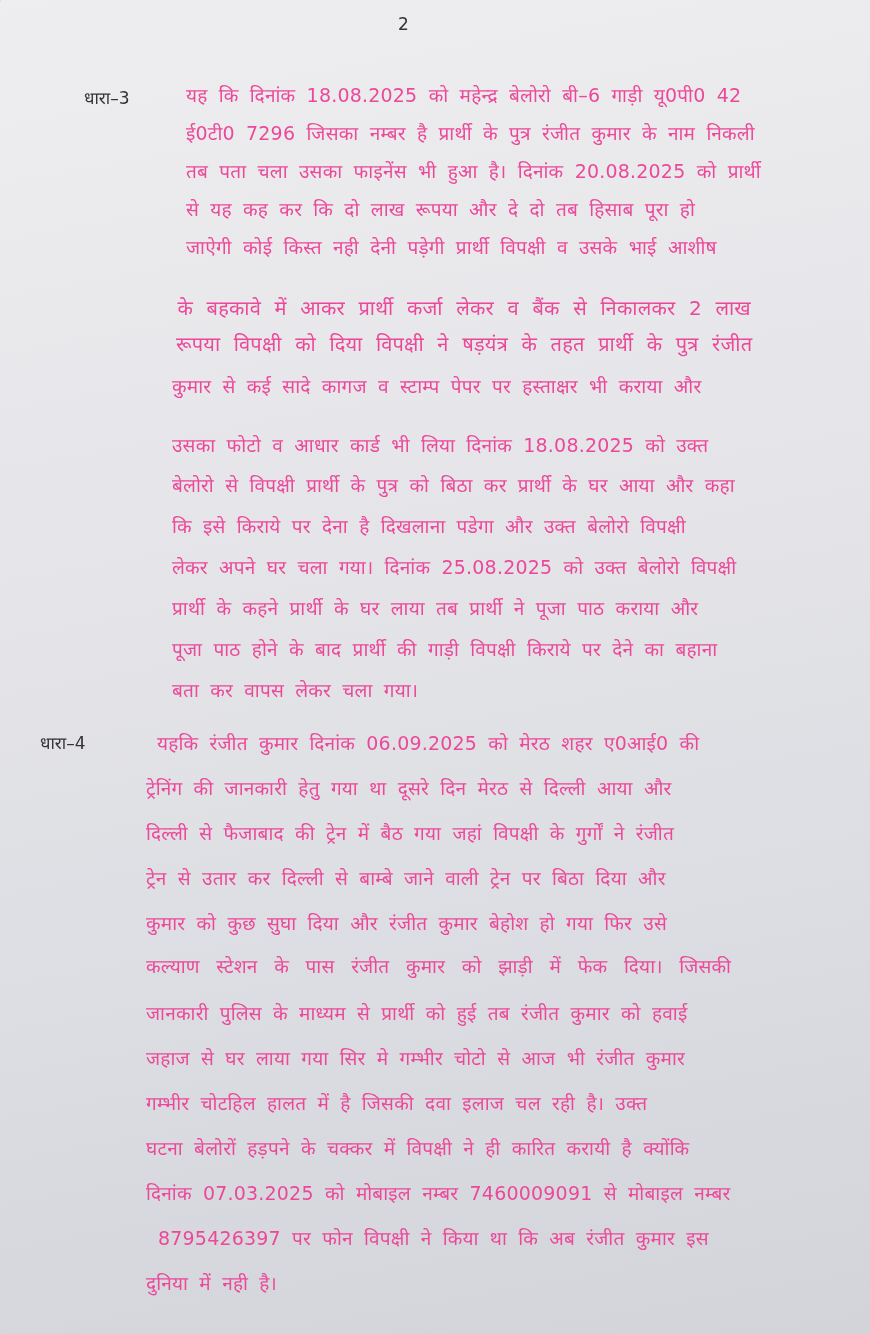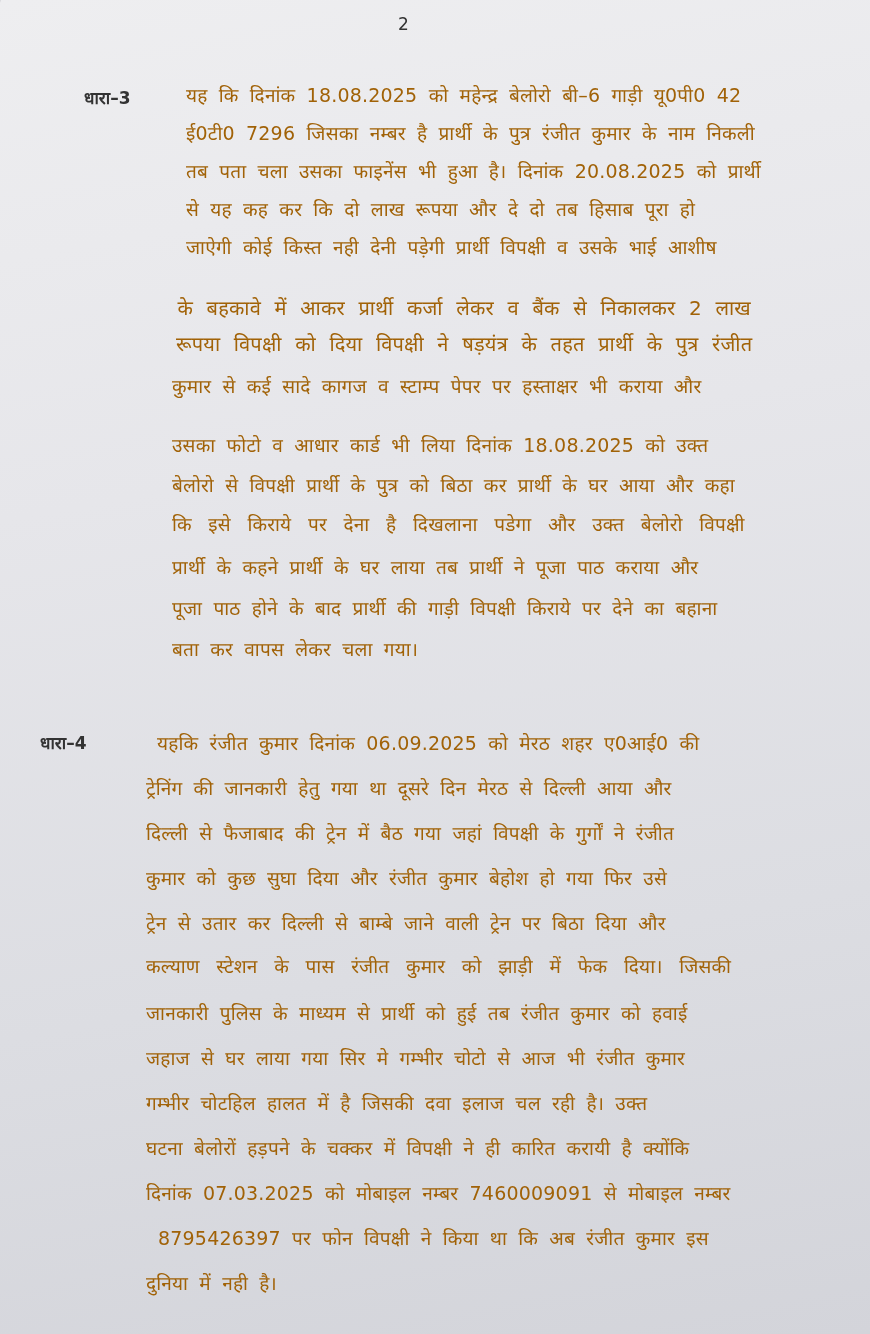--- a/index.html
+++ b/index.html
@@ -11,29 +11,29 @@
     position:relative;
   }
   .page-number {
     position:absolute; top:14px; left:398px;
     font-size:17px; color:#333;
   }
   .section {
     position:absolute; left:0; width:870px;
   }
   .label {
-    position:absolute; font-size:17px; color:#333;font-weight:bold;
+    position:absolute; font-size:17px; color:#333;
   }
   .lines { position:absolute; }
   .line {
     white-space:nowrap;
     font-size:19px;
     letter-spacing:0.2px;
     word-spacing:5px;
-    color:#a16207;
+    color:#ec4899;
     height:38px; line-height:38px;
   }
   .line.small { font-size:20px; word-spacing:7px;text-align:center; }
   .crease {
     position:absolute; left:0; top:0; width:120px; height:300px;
     border-left:1px solid rgba(150,150,160,0.25);
     transform:skewX(-20deg); transform-origin:top left;
   }
 </style>
 </head>
@@ -53,37 +53,38 @@
     <div class="line">जाऐगी कोई किस्त नही देनी पड़ेगी प्रार्थी विपक्षी व उसके भाई आशीष</div>
   </div>
   <div class="lines" style="left:176px; top:291px;">
     <div class="line small" style="height:34px;line-height:34px;">के बहकावे में आकर प्रार्थी कर्जा लेकर व बैंक से निकालकर  2 लाख</div>
     <div class="line small" style="height:38px;line-height:38px;">रूपया विपक्षी को दिया विपक्षी ने षड़यंत्र के तहत प्रार्थी के पुत्र रंजीत</div>
   </div>
   <div class="lines" style="left:172px; top:367px;">
     <div class="line" style="height:39px;line-height:39px;">कुमार से कई सादे कागज व स्टाम्प पेपर पर हस्ताक्षर भी कराया और</div>
     <div class="line" style="height:39px;line-height:39px;margin-top:20px;">उसका फोटो व आधार कार्ड भी लिया दिनांक 18.08.2025 को उक्त</div>
     <div class="line" style="height:41px;line-height:41px;">बेलोरो से विपक्षी प्रार्थी के पुत्र को बिठा कर प्रार्थी के घर आया और कहा</div>
-    <div class="line" style="height:41px;line-height:41px;font-family:Liberation Mono, monospace;">कि इसे किराये पर देना है दिखलाना पडेगा और उक्त बेलोरो विपक्षी</div>
+    <div class="line" style="height:41px;line-height:41px;">कि इसे किराये पर देना है दिखलाना पडेगा और उक्त बेलोरो विपक्षी</div>
+    <div class="line" style="height:41px;line-height:41px;">लेकर अपने घर चला गया। दिनांक 25.08.2025 को उक्त बेलोरो विपक्षी</div>
     <div class="line" style="height:41px;line-height:41px;">प्रार्थी के कहने प्रार्थी के घर लाया तब प्रार्थी ने पूजा पाठ कराया और</div>
     <div class="line" style="height:41px;line-height:41px;">पूजा पाठ होने के बाद प्रार्थी की गाड़ी विपक्षी किराये पर देने का बहाना</div>
     <div class="line" style="height:41px;line-height:41px;">बता कर वापस लेकर चला गया।</div>
   </div>
 </div>
 
 <div class="section">
   <div class="label" style="left:40px; top:731px;">धारा–4</div>
   <div class="lines" style="left:157px; top:722px;">
     <div class="line" style="height:43px;line-height:43px;">यहकि रंजीत कुमार दिनांक 06.09.2025 को मेरठ शहर ए0आई0 की</div>
   </div>
   <div class="lines" style="left:146px; top:766px;">
     <div class="line" style="height:45px;line-height:45px;">ट्रेनिंग की जानकारी हेतु गया था दूसरे दिन मेरठ से दिल्ली आया और</div>
     <div class="line" style="height:45px;line-height:45px;">दिल्ली से फैजाबाद की ट्रेन में बैठ गया जहां विपक्षी के गुर्गों ने रंजीत</div>
+    <div class="line" style="height:45px;line-height:45px;">ट्रेन से उतार कर दिल्ली से बाम्बे जाने वाली ट्रेन पर बिठा दिया और</div>
     <div class="line" style="height:45px;line-height:45px;">कुमार को कुछ सुघा दिया और रंजीत कुमार बेहोश हो गया फिर उसे</div>
-    <div class="line" style="height:45px;line-height:45px;">ट्रेन से उतार कर दिल्ली से बाम्बे जाने वाली ट्रेन पर बिठा दिया और</div>
     <div class="line" style="height:45px;line-height:45px;font-family:Liberation Mono, monospace;">कल्याण स्टेशन के पास रंजीत कुमार को झाड़ी में फेक दिया। जिसकी</div>
     <div class="line" style="height:45px;line-height:45px;">जानकारी पुलिस के माध्यम से प्रार्थी को हुई तब रंजीत कुमार को हवाई</div>
     <div class="line" style="height:45px;line-height:45px;">जहाज से घर लाया गया सिर मे गम्भीर चोटो से आज भी रंजीत कुमार</div>
     <div class="line" style="height:45px;line-height:45px;">गम्भीर चोटहिल हालत में है जिसकी दवा इलाज चल रही है। उक्त</div>
     <div class="line" style="height:45px;line-height:45px;">घटना बेलोरों हड़पने के चक्कर में विपक्षी ने ही कारित करायी है क्योंकि</div>
     <div class="line" style="height:45px;line-height:45px;">दिनांक 07.03.2025 को मोबाइल नम्बर 7460009091 से मोबाइल नम्बर</div>
     <div class="line" style="height:45px;line-height:45px;margin-left:12px;">8795426397 पर फोन विपक्षी ने किया था कि अब रंजीत कुमार इस</div>
     <div class="line" style="height:45px;line-height:45px;">दुनिया में नही है।</div>
   </div>
 </div>

